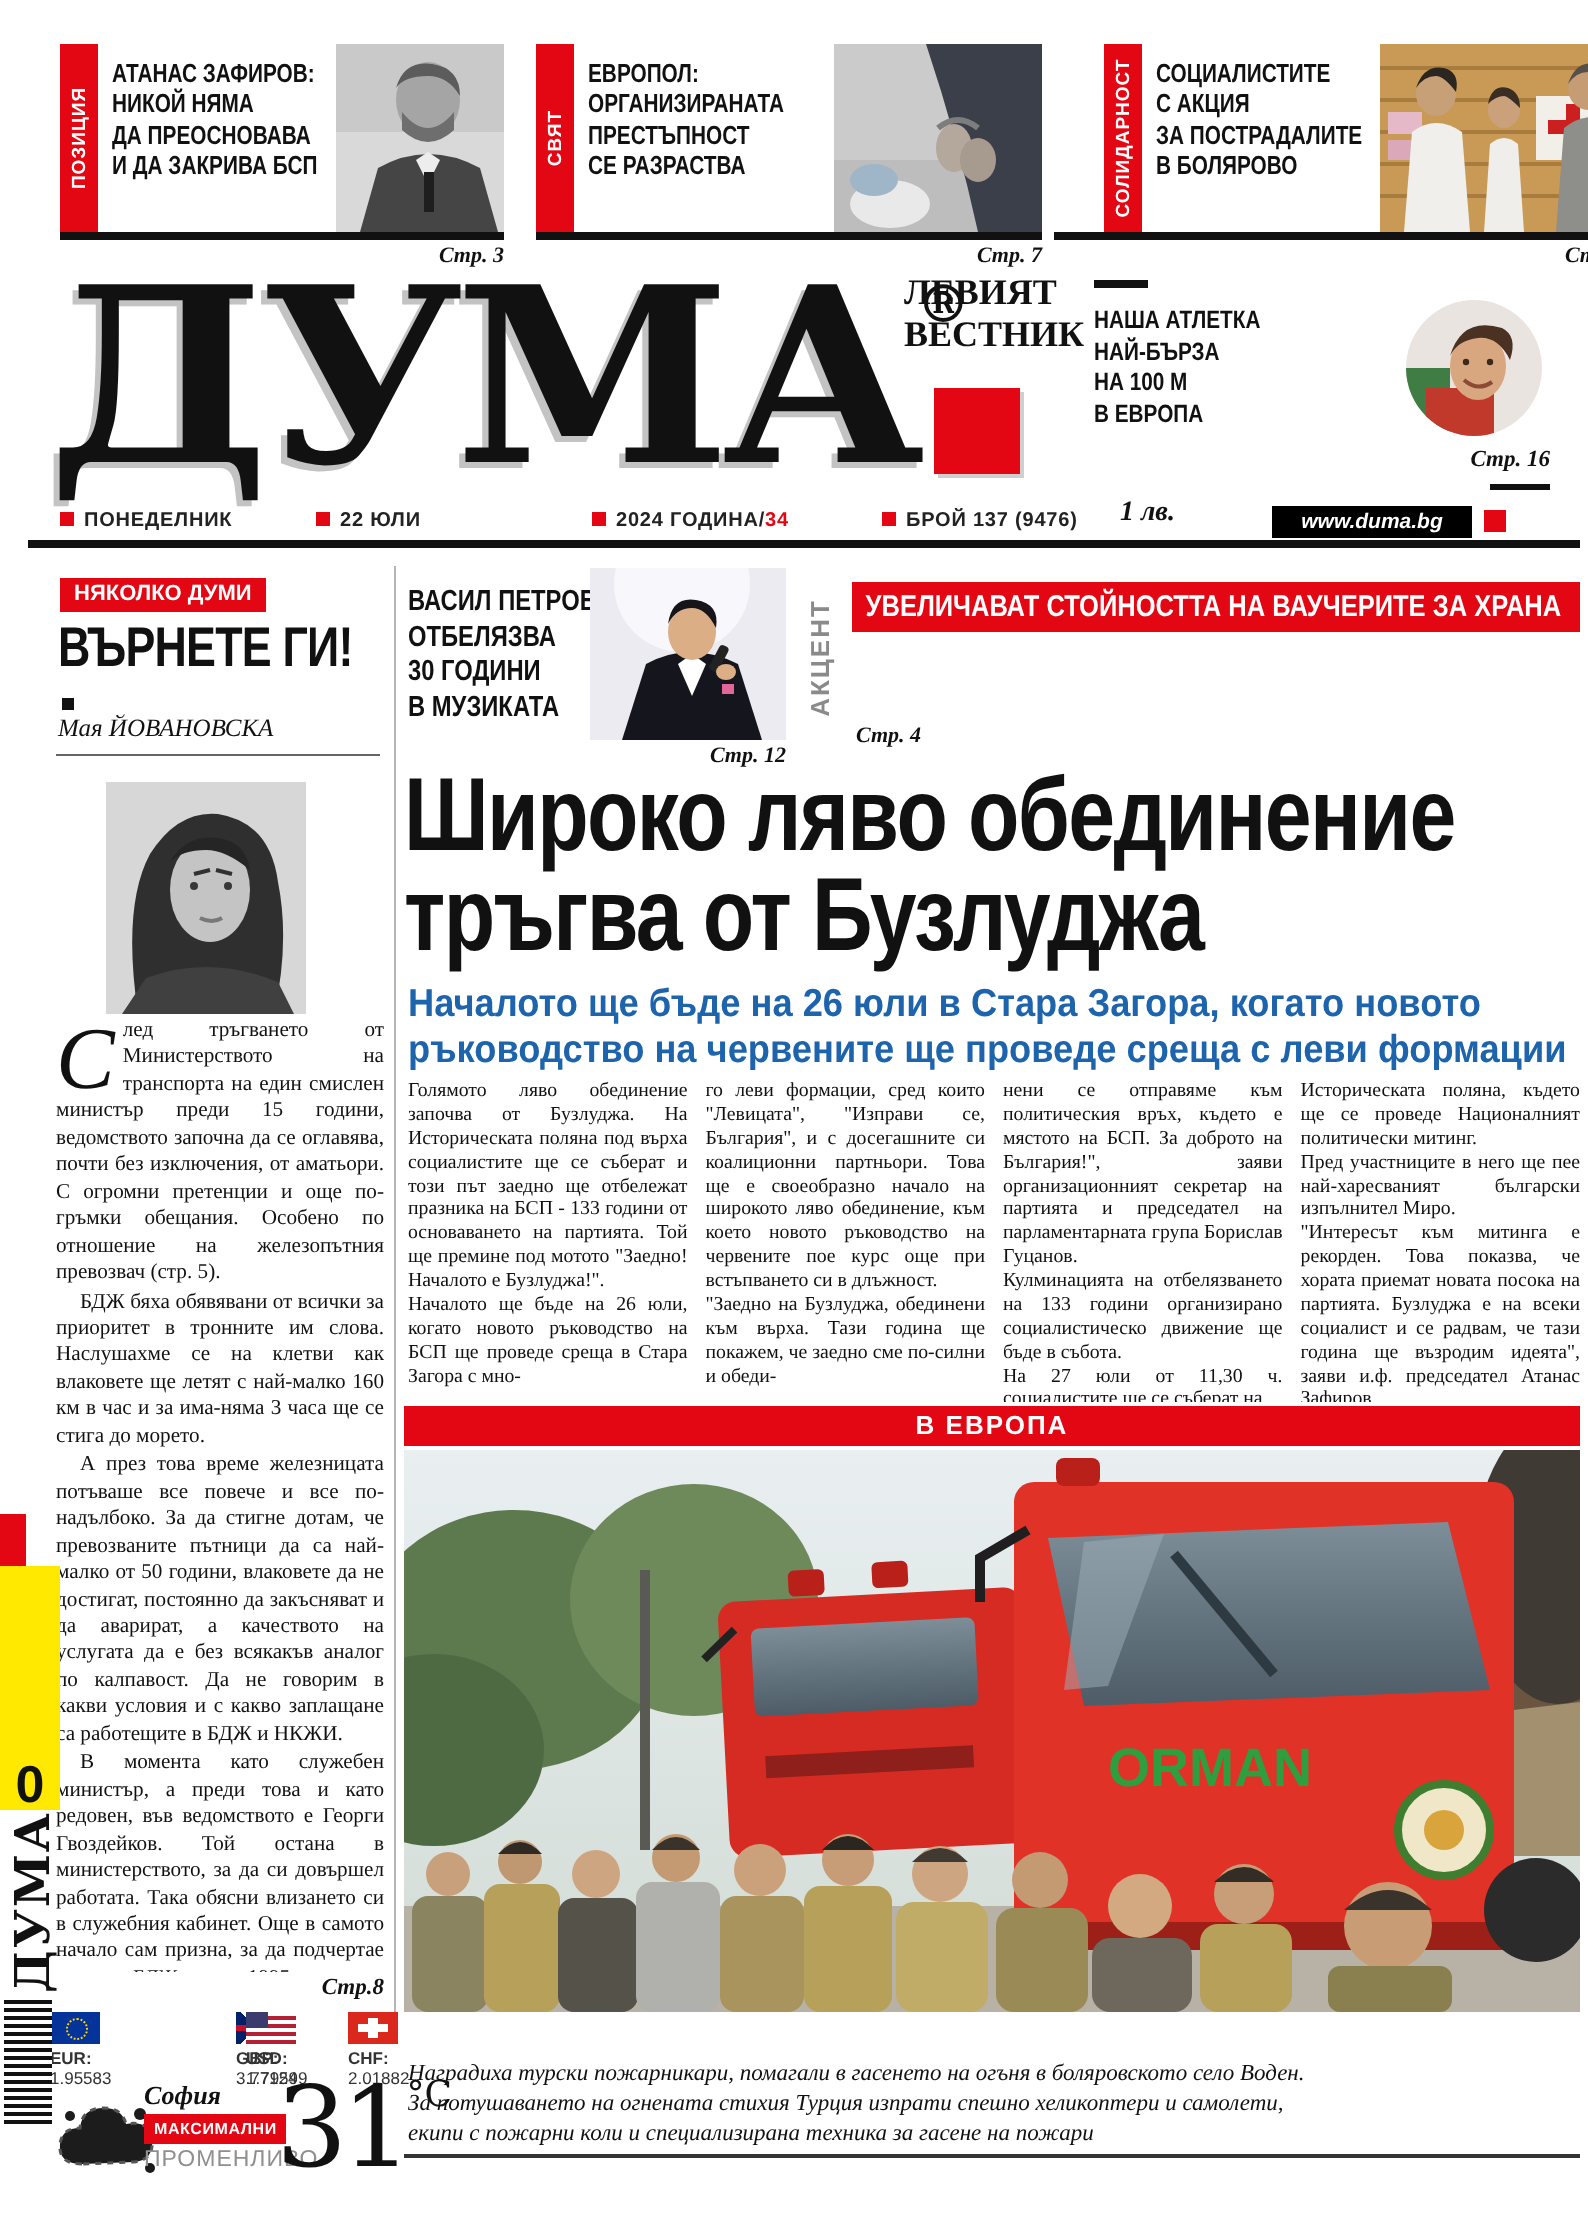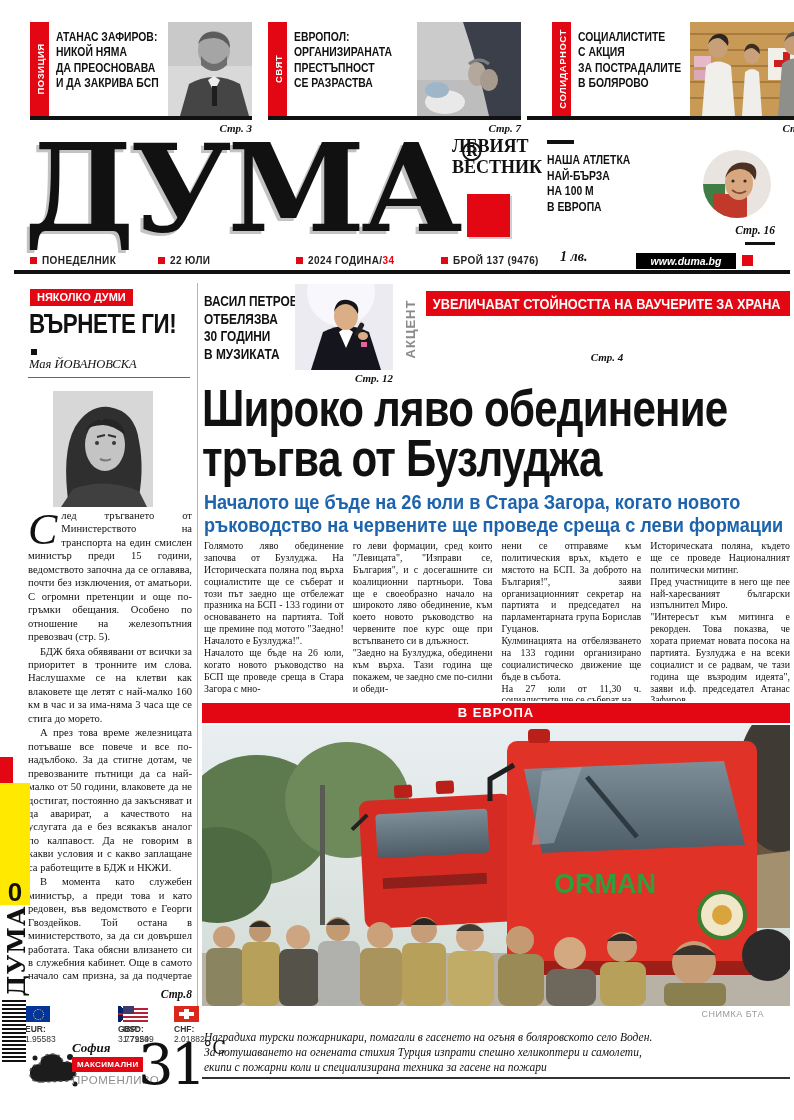--- a/index.html
+++ b/index.html
@@ -66,21 +66,21 @@
   #vasil-photo{left:295px;top:284px;width:98px;height:86px;overflow:hidden;}
   #vasil-page{left:295px;top:372px;width:98px;text-align:right;font:bold italic 11px "Liberation Serif",serif;}
   #akcent-label{left:399px;top:289px;width:22px;height:80px;position:absolute;}
   #akcent-label span{position:absolute;left:50%;top:50%;transform:translate(-50%,-50%) rotate(-90deg);
      color:#8a8a8a;font:bold 13px "Liberation Sans",sans-serif;letter-spacing:1px;white-space:nowrap;}
   #akcent-banner{left:426px;top:291px;width:364px;height:25px;background:var(--red);color:#fff;overflow:hidden;}
   #akcent-banner .cx{display:inline-block;width:117%;transform:scaleX(.85);transform-origin:0 0;
      font:bold 15px/25px "Liberation Sans",sans-serif;padding-left:8px;white-space:nowrap;}
   #akcent-text{left:428px;top:322px;width:360px;font:italic 11.3px/1.3 "Liberation Serif",serif;
      text-align:justify;text-indent:14px;}
-  #akcent-page{left:428px;top:351px;width:358px;text-align:center;font:bold italic 11px "Liberation Serif",serif;}
+  #akcent-page{left:428px;top:362px;width:358px;text-align:left;font:bold italic 11px "Liberation Serif",serif;}
 
   
   #headline{left:202px;top:383px;width:730px;font:900 52px/0.97 "Liberation Sans",sans-serif;
      letter-spacing:-1px;transform:scaleX(.81);transform-origin:0 0;white-space:pre-line;}
   #subhead{left:204px;top:491px;width:660px;font:bold 19.5px/1.18 "Liberation Sans",sans-serif;
      color:#1d64ad;white-space:pre-line;transform:scaleX(.93);transform-origin:0 0;}
   #cols{left:204px;top:540px;width:586px;height:161px;overflow:hidden;display:flex;gap:9px;}
   .col{flex:1;font:9.9px/1.2 "Liberation Serif",serif;text-align:justify;white-space:pre-line;}
 
   
@@ -389,21 +389,20 @@
           <rect x="344" y="244" width="50" height="37" rx="9" fill="#6d675c"></rect>
         <circle cx="420" cy="222" r="15" fill="#c79e77"></circle>
           <path d="M405 216 q15 -15 30 0z" fill="#332d26"></path>
           <rect x="398" y="237" width="46" height="44" rx="9" fill="#b6a05a"></rect>
         <circle cx="492" cy="238" r="22" fill="#c89c74"></circle>
           <path d="M470 230 q22 -20 44 0z" fill="#3a332b"></path>
           <rect x="462" y="258" width="62" height="23" rx="6" fill="#8a7f4e"></rect>
       </g>
     </svg>
   </div>
-  <div class="abs" id="credit">СНИМКА БТА</div>
   <div class="abs pre" id="caption">Наградиха турски пожарникари, помагали в гасенето на огъня в боляровското село Воден.
 За потушаването на огнената стихия Турция изпрати спешно хеликоптери и самолети,
 екипи с пожарни коли и специализирана техника за гасене на пожари</div>
   <div class="abs" id="cap-rule"></div>
 
   <div class="abs rate" style="left:25px;">
     <div class="flag flag-eu"></div>
     <div class="code">EUR:</div>
     <div class="val">1.95583</div>
   </div>

